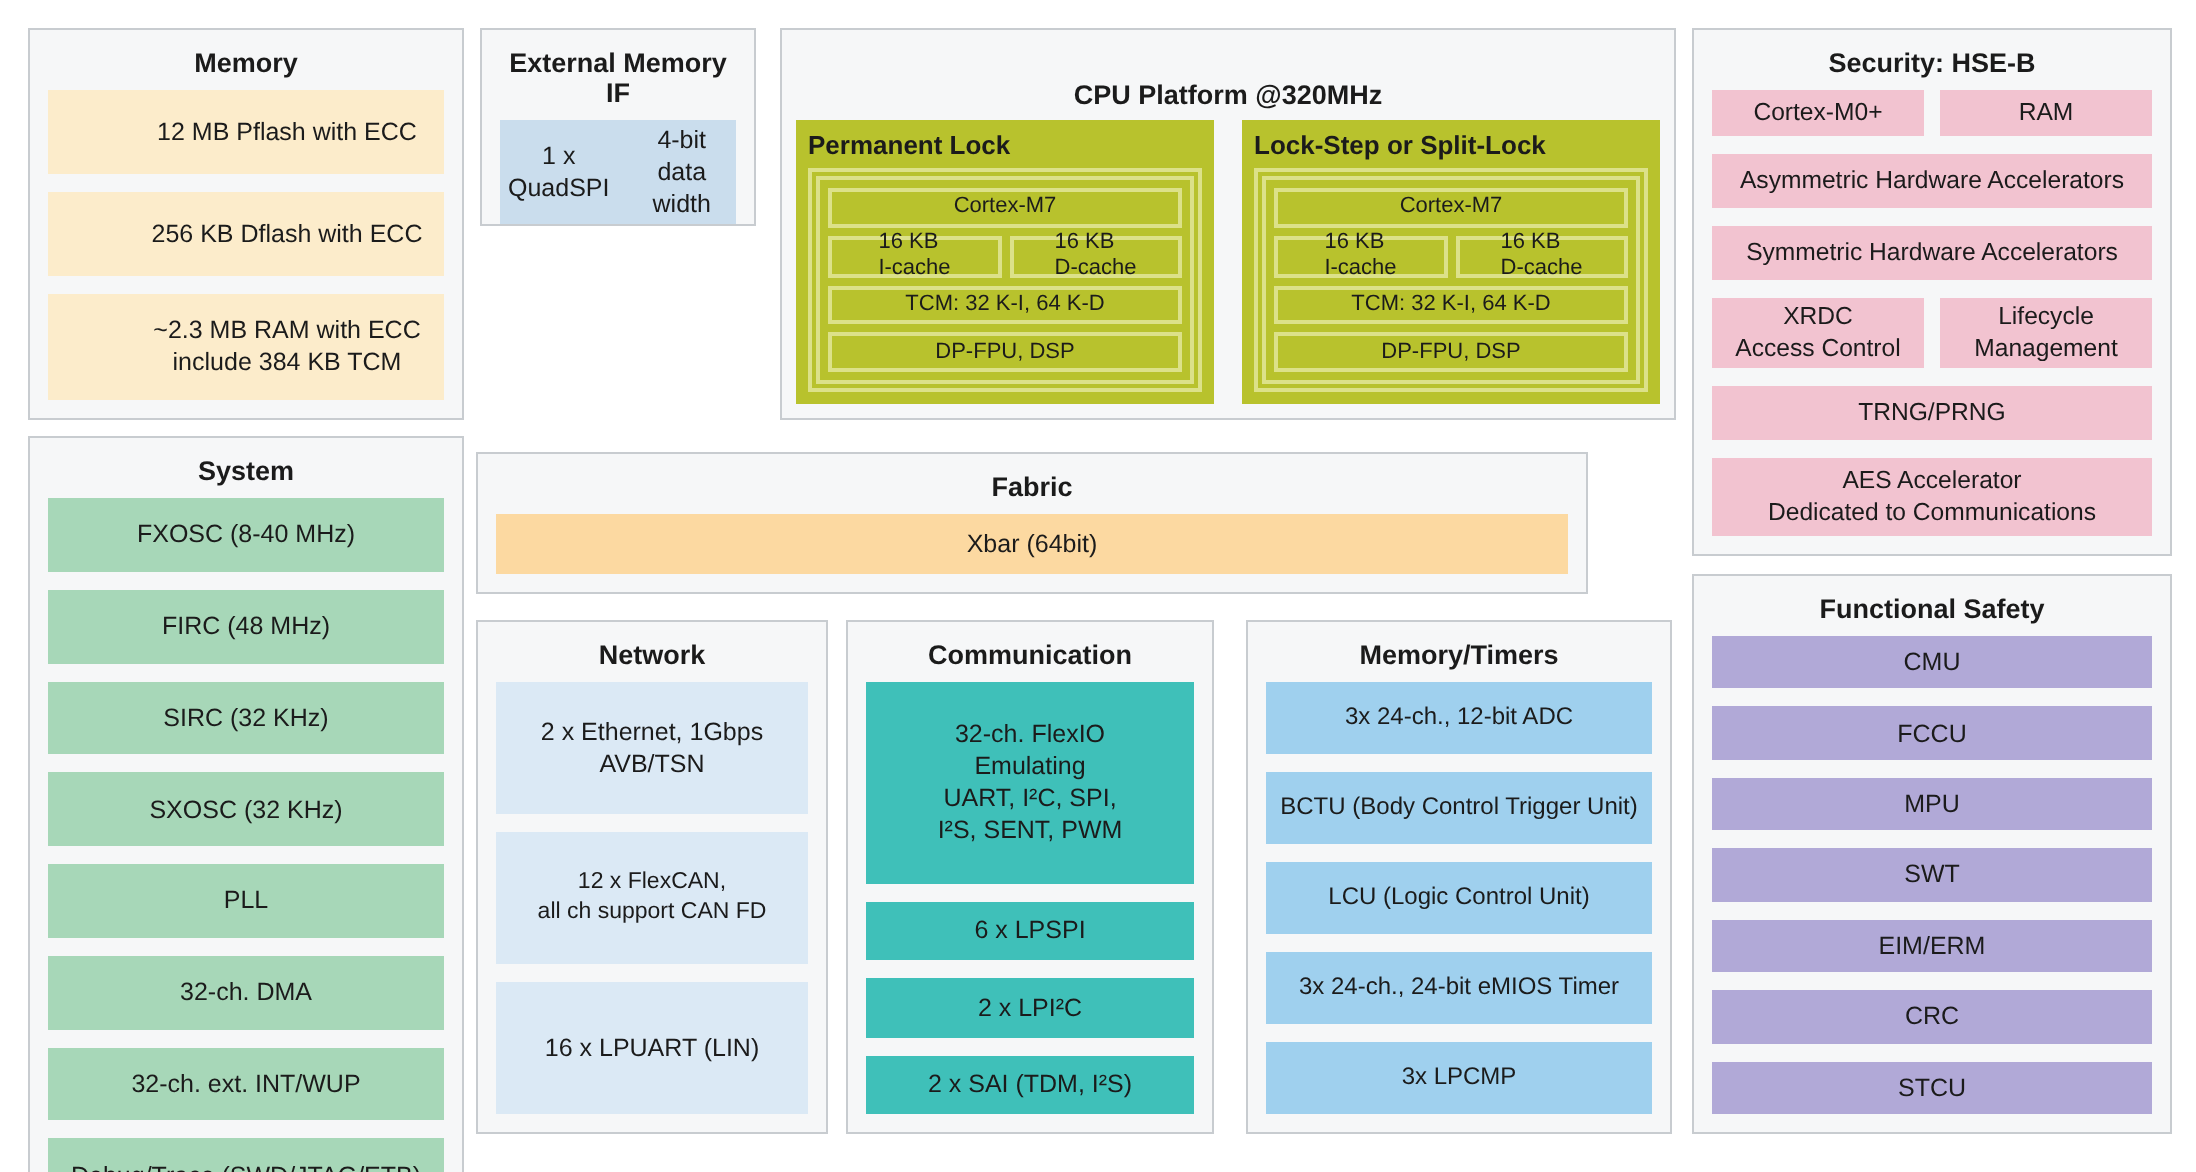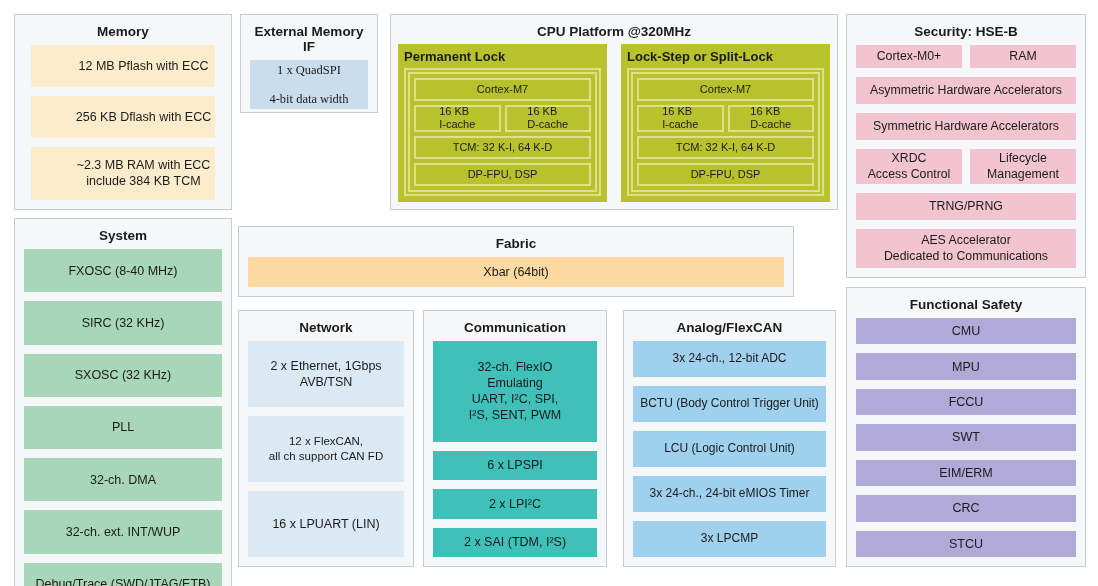--- a/index.html
+++ b/index.html
@@ -15,48 +15,48 @@
   .col { display:flex; flex-direction:column; gap:9px; flex:1; min-height:0; }
   .block {
     display:flex; align-items:center; justify-content:center; text-align:center;
     font-size:12.5px; line-height:1.28; white-space:pre-line; padding:2px 4px; flex:1;
   }
   .row2 { display:flex; gap:8px; flex:1; }
   .row2 > .block { flex:1; }
   .small { font-size:11.5px; }
 
   
-  #memory   { left:14px;  top:14px;  width:218px; height:196px;align-items:center; }
+  #memory   { left:14px;  top:14px;  width:218px; height:196px; }
   #system   { left:14px;  top:218px; width:218px; height:398px; }
   #extmem   { left:240px; top:14px;  width:138px; height:99px; }
   #cpu      { left:390px; top:14px;  width:448px; height:196px; padding:7px; }
   #fabric   { left:238px; top:226px; width:556px; height:71px; }
   #network  { left:238px; top:310px; width:176px; height:257px; }
   #comm     { left:423px; top:310px; width:184px; height:257px; }
   #analog   { left:623px; top:310px; width:213px; height:257px; }
   #security { left:846px; top:14px;  width:240px; height:264px; }
   #safety   { left:846px; top:287px; width:240px; height:280px; }
 
   
   #memory .block   { background:var(--memory-block,#fceccb);padding-left:45px; }
   #system .block   { background:var(--system-block,#a7d7b8); }
-  #extmem .block   { background:var(--extmem-block,#cadded); flex-direction:column; gap:13px;font-family:Liberation Serif, serif; }
+  #extmem .block   { background:var(--extmem-block,#cadded); gap:13px; }
   #fabric .block   { background:var(--fabric-block,#fcd9a1); }
   #network .block  { background:var(--network-block,#dbe9f5); }
   #comm .block     { background:var(--comm-block,#3fc0b9); }
   #analog .block   { background:var(--analog-block,#9fd0ee); font-size:12px; padding:2px 2px; }
   #security .block { background:var(--security-block,#f2c3d0); font-size:12.3px; }
   #safety .block   { background:var(--safety-block,#b1a9d7); }
 
   #memory .ram-row { flex:1.3; }
   #comm .flexio-row { flex:3.8; }
   #security .tall { flex:1.5; }
 
   
-  #cpu .section-title { padding:2px 0 5px; }
+  #cpu .section-title { padding:2px 0 5px;margin-top:16px; }
   .cores { display:flex; gap:14px; flex:1; min-height:0; }
   .core { flex:1; background:var(--cpu-block,#b8c22d); padding:4px 6px 6px; display:flex; flex-direction:column; min-width:0; }
   .core-title { font-weight:bold; font-size:13px; padding:1px 0 4px; flex:0 0 auto; }
   .stack-outer { flex:1; border:2px solid var(--cpu-border,#dce189); padding:2px; display:flex; min-height:0; }
   .stack-inner { flex:1; border:2px solid var(--cpu-border,#dce189); padding:4px; display:flex; flex-direction:column; gap:4px; min-height:0; }
   .cpu-box {
     background:var(--cpu-block,#b8c22d); border:2px solid var(--cpu-border,#dce189);
     display:flex; align-items:center; justify-content:center; text-align:left;
     font-size:11px; line-height:1.2; white-space:pre-line; flex:1; padding:1px 2px;
   }
@@ -75,20 +75,21 @@
       <div class="block">256 KB Dflash with ECC</div>
       <div class="block ram-row">~2.3 MB RAM with ECC
 include 384 KB TCM</div>
     </div>
   </div>
 
   <div class="section" id="system">
     <div class="section-title">System</div>
     <div class="col">
       <div class="block">FXOSC (8-40 MHz)</div>
+      <div class="block">FIRC (48 MHz)</div>
       <div class="block">SIRC (32 KHz)</div>
       <div class="block">SXOSC (32 KHz)</div>
       <div class="block">PLL</div>
       <div class="block">32-ch. DMA</div>
       <div class="block">32-ch. ext. INT/WUP</div>
       <div class="block">Debug/Trace (SWD/JTAG/ETB)</div>
     </div>
   </div>
 
   <div class="section" id="extmem">
@@ -167,21 +168,21 @@
 Emulating
 UART, I²C, SPI,
 I²S, SENT, PWM</div>
       <div class="block">6 x LPSPI</div>
       <div class="block">2 x LPI²C</div>
       <div class="block">2 x SAI (TDM, I²S)</div>
     </div>
   </div>
 
   <div class="section" id="analog">
-    <div class="section-title">Analog/FlexCAN</div>
+    <div class="section-title">Memory/Timers</div>
     <div class="col">
       <div class="block">3x 24-ch., 12-bit ADC</div>
       <div class="block">BCTU (Body Control Trigger Unit)</div>
       <div class="block">LCU (Logic Control Unit)</div>
       <div class="block">3x 24-ch., 24-bit eMIOS Timer</div>
       <div class="block">3x LPCMP</div>
     </div>
   </div>
 
   <div class="section" id="security">
@@ -202,22 +203,22 @@
       <div class="block">TRNG/PRNG</div>
       <div class="block tall">AES Accelerator
 Dedicated to Communications</div>
     </div>
   </div>
 
   <div class="section" id="safety">
     <div class="section-title">Functional Safety</div>
     <div class="col">
       <div class="block">CMU</div>
+      <div class="block">FCCU</div>
       <div class="block">MPU</div>
-      <div class="block">FCCU</div>
       <div class="block">SWT</div>
       <div class="block">EIM/ERM</div>
       <div class="block">CRC</div>
       <div class="block">STCU</div>
     </div>
   </div>
 
 </div>
 
 </body></html>

